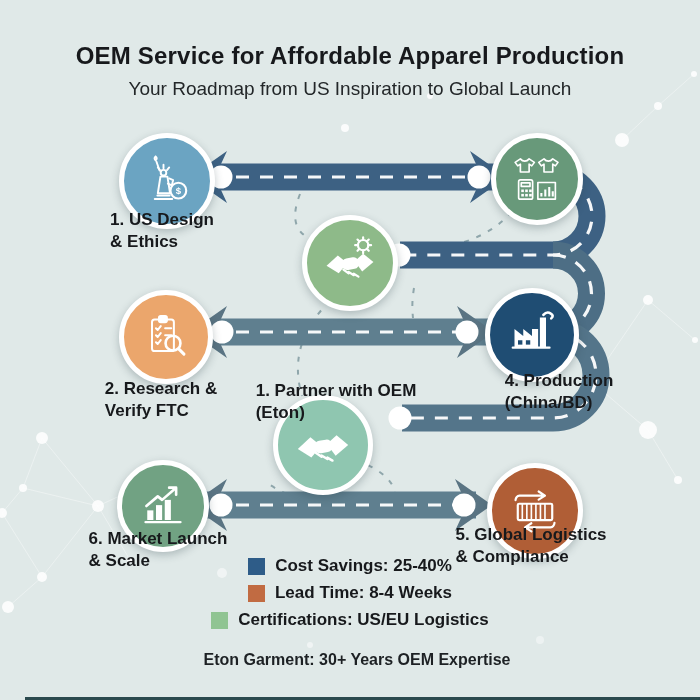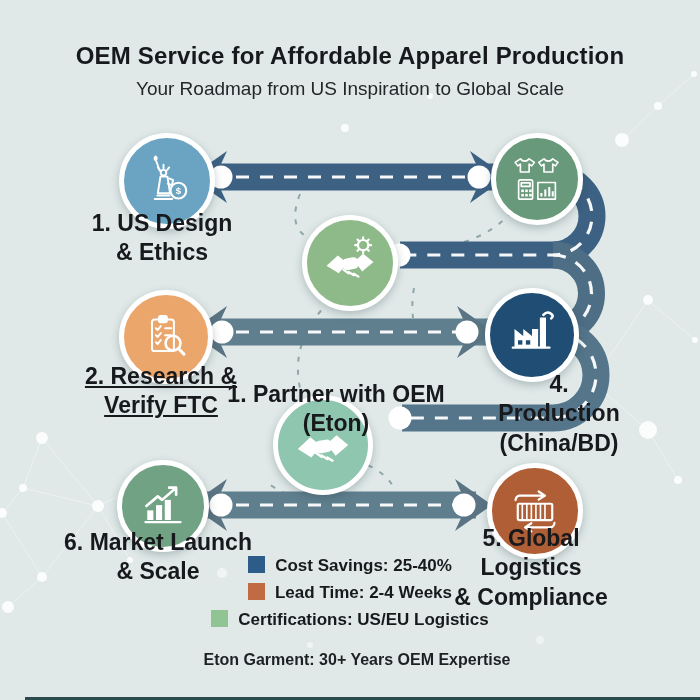--- a/index.html
+++ b/index.html
@@ -14,25 +14,25 @@
   .title{margin:4px;margin-top:42px;font-size:24px;font-weight:bold;letter-spacing:.2px;}
   .subtitle{margin:0;margin-top:8px;font-size:19px;font-weight:normal;color:#232729;}
   .node{
     position:absolute;z-index:2;border-radius:50%;
     border:5px solid #ffffff;
     box-shadow:0 3px 9px rgba(40,60,70,.28);
     display:flex;align-items:center;justify-content:center;
   }
   .step-label{
     position:absolute;z-index:3;transform:translateX(-50%);
-    font-size:23px;font-weight:bold;line-height:1.28;
-    text-align:center;white-space:pre-line;
+    font-size:17px;font-weight:bold;line-height:1.28;
+    text-align:left;white-space:pre-line;
   }
   .legend{position:absolute;left:205px;top:556px;width:290px;z-index:3;}
-  .legend-row{display:flex;align-items:flex-start;justify-content:center;gap:10px;margin-bottom:7px;
+  .legend-row{display:flex;align-items:center;justify-content:center;gap:10px;margin-bottom:7px;
     font-size:17px;font-weight:bold;}
   .swatch{width:17px;height:17px;flex:0 0 auto;display:inline-block;}
   .footer{
     position:absolute;left:0;top:651px;width:100%;text-align:center;z-index:3;
     font-size:16px;font-weight:600;color:#1d2124;padding-left:7px;
   }
   .node svg{display:block;}
 </style>
 </head>
 <body>
@@ -123,21 +123,21 @@
       <circle cx="400" cy="418" r="11.5"></circle>
       <circle cx="221" cy="505" r="11.5"></circle>
       <circle cx="464" cy="505" r="11.5"></circle>
     </g>
 
     <rect x="25" y="697" width="675" height="3" fill="#2b4a4e"></rect>
   </svg>
 
   <header>
     <h1 class="title">OEM Service for Affordable Apparel Production</h1>
-    <p class="subtitle">Your Roadmap from US Inspiration to Global Scale</p>
+    <p class="subtitle">Your Roadmap from US Inspiration to Global Launch</p>
   </header>
 
   <div class="node" style="left:119px;top:133px;width:86px;height:86px;background:#6ba4c2;">
     <svg width="56" height="56" viewBox="0 0 64 64">
       <g fill="none" stroke="#fff" stroke-width="2.2" stroke-linecap="round" stroke-linejoin="round">
         <path d="M19 4 q2.5 2 0 4.5 q-2.5 -2.5 0 -4.5"></path>
         <path d="M20 10 L23.5 20"></path>
         <circle cx="28" cy="22.5" r="3.2"></circle>
         <path d="M24 19.5 l-2.5 -3 M28 17.5 v-4 M32 19.5 l2.5 -3"></path>
         <path d="M24.5 27 h8 l3 19 h-14 z"></path>
@@ -195,21 +195,21 @@
     <svg width="56" height="56" viewBox="0 0 64 64">
       <g fill="none" stroke="#fff" stroke-width="2.3" stroke-linecap="round" stroke-linejoin="round">
         <rect x="16" y="12" width="25" height="36" rx="3"></rect>
         <rect x="24" y="8" width="9" height="7" rx="2" fill="#fff"></rect>
         <path d="M20.5 22 l2 2 3.5 -4.5 M31 22 h7 M20.5 30 l2 2 3.5 -4.5 M31 30 h7 M20.5 38 l2 2 3.5 -4.5"></path>
       </g>
       <circle cx="40" cy="39" r="8.5" fill="none" stroke="#fff" stroke-width="3"></circle>
       <path d="M46.5 45.5 l6 6" stroke="#fff" stroke-width="3.5" stroke-linecap="round"></path>
     </svg>
   </div>
-  <div class="step-label" style="left:161px;top:362px;text-decoration:underline;">2. Research &amp;
+  <div class="step-label" style="left:161px;top:378px;">2. Research &amp;
 Verify FTC</div>
 
   <div class="step-label" style="left:336px;top:380px;">1. Partner with OEM
 (Eton)</div>
   <div class="node" style="left:273px;top:395px;width:90px;height:90px;background:#8fc6b0;">
     <svg width="62" height="62" viewBox="0 0 64 64">
       <g fill="#fff" stroke="none">
         <polygon points="6,36 19,24 30,33 20,45"></polygon>
         <polygon points="58,32 46,22 36,31 45,43"></polygon>
         <rect x="23" y="27" width="19" height="13" rx="6" transform="rotate(-10 32.5 33.5)"></rect>
@@ -261,21 +261,21 @@
   <div class="step-label" style="left:158px;top:528px;">6. Market Launch
 &amp; Scale</div>
 
   <div class="legend">
     <div class="legend-row">
       <span class="swatch" style="background:#2e5c88;"></span>
       <span>Cost Savings: 25-40%</span>
     </div>
     <div class="legend-row">
       <span class="swatch" style="background:#c16b42;"></span>
-      <span>Lead Time: 2-4 Weeks</span>
+      <span>Lead Time: 8-4 Weeks</span>
     </div>
     <div class="legend-row">
       <span class="swatch" style="background:#90c492;"></span>
       <span>Certifications: US/EU Logistics</span>
     </div>
   </div>
 
   <div class="footer">Eton Garment: 30+ Years OEM Expertise</div>
 
 </div>

